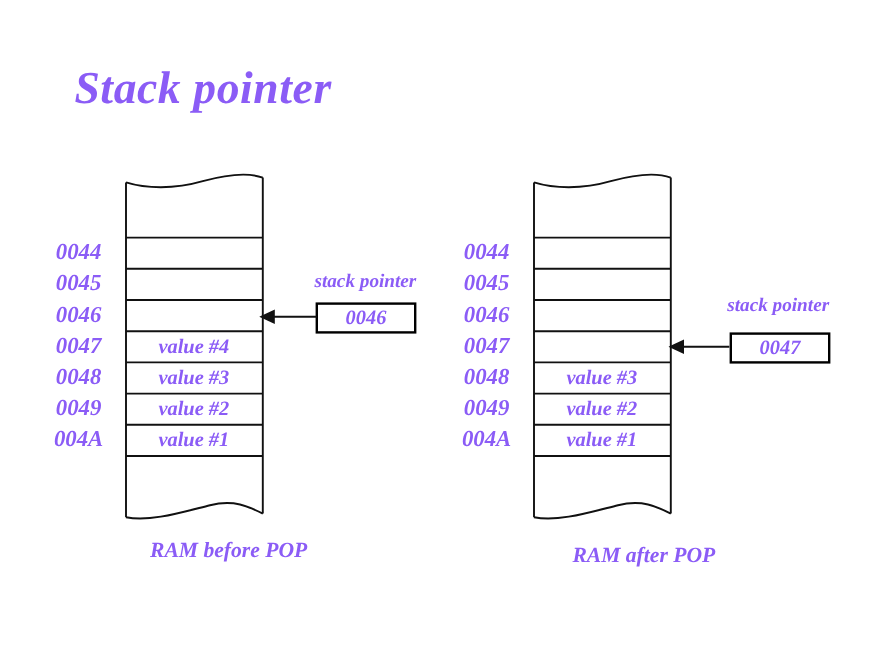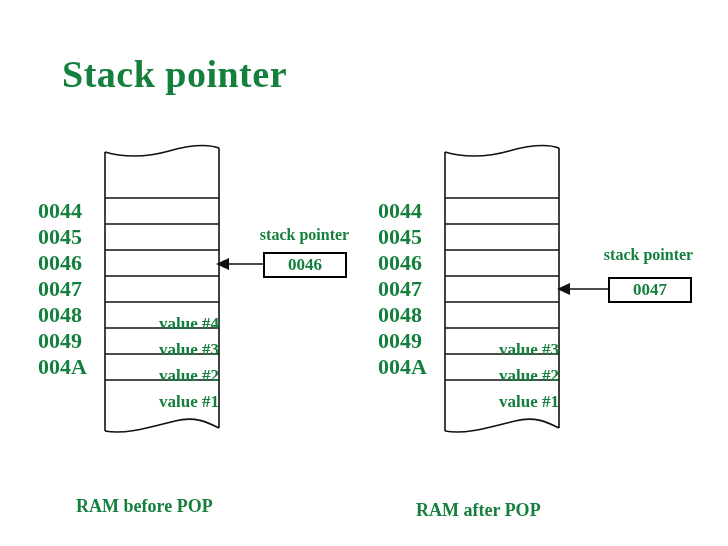--- a/index.html
+++ b/index.html
@@ -1,42 +1,42 @@
 <!DOCTYPE html>
 <html><head>
 <meta charset="utf-8">
 <style>
   html,body{margin:0;padding:0;background:#fff;}
   .slide{
     position:relative;width:728px;height:546px;background:#fff;overflow:hidden;
-    font-family:"Liberation Serif",serif;color:#15803d;
+    font-family:"Liberation Serif",serif;color:#8b5cf6;font-style:italic;
   }
   .title{
     position:absolute;left:62px;top:52px;margin:0;
     font-size:38px;font-weight:bold;letter-spacing:0.5px;white-space:nowrap;
   }
   .addr{
     position:absolute;width:55px;height:26px;line-height:26px;
-    text-align:left;font-size:22px;font-weight:bold;white-space:nowrap;
+    text-align:center;font-size:19px;font-weight:bold;white-space:nowrap;
   }
   .val{
     position:absolute;width:115px;height:26px;line-height:26px;
-    text-align:right;font-size:17px;font-weight:bold;white-space:nowrap;margin-top:35px;
+    text-align:center;font-size:17px;font-weight:bold;white-space:nowrap;
   }
   .sp-label{
     position:absolute;width:125px;height:18px;text-align:center;
     font-size:16px;font-weight:bold;white-space:nowrap;
   }
   .sp-box{
     position:absolute;width:80px;height:22px;line-height:21px;border:2px solid #000;
     text-align:center;font-size:17px;font-weight:bold;background:#fff;
   }
   .caption{
-    position:absolute;width:180px;height:20px;text-align:left;
-    font-size:18px;font-weight:bold;white-space:nowrap;margin-top:48px;
+    position:absolute;width:180px;height:20px;text-align:right;
+    font-size:18px;font-weight:bold;white-space:nowrap;
   }
   svg{position:absolute;display:block;}
   .outline path,.outline line{stroke:#111;stroke-width:1.6;fill:none;}
   .arrow line{stroke:#111;stroke-width:1.6;}
   .arrow path{fill:#111;stroke:none;}
 </style>
 </head>
 <body>
 
 <div class="slide">

